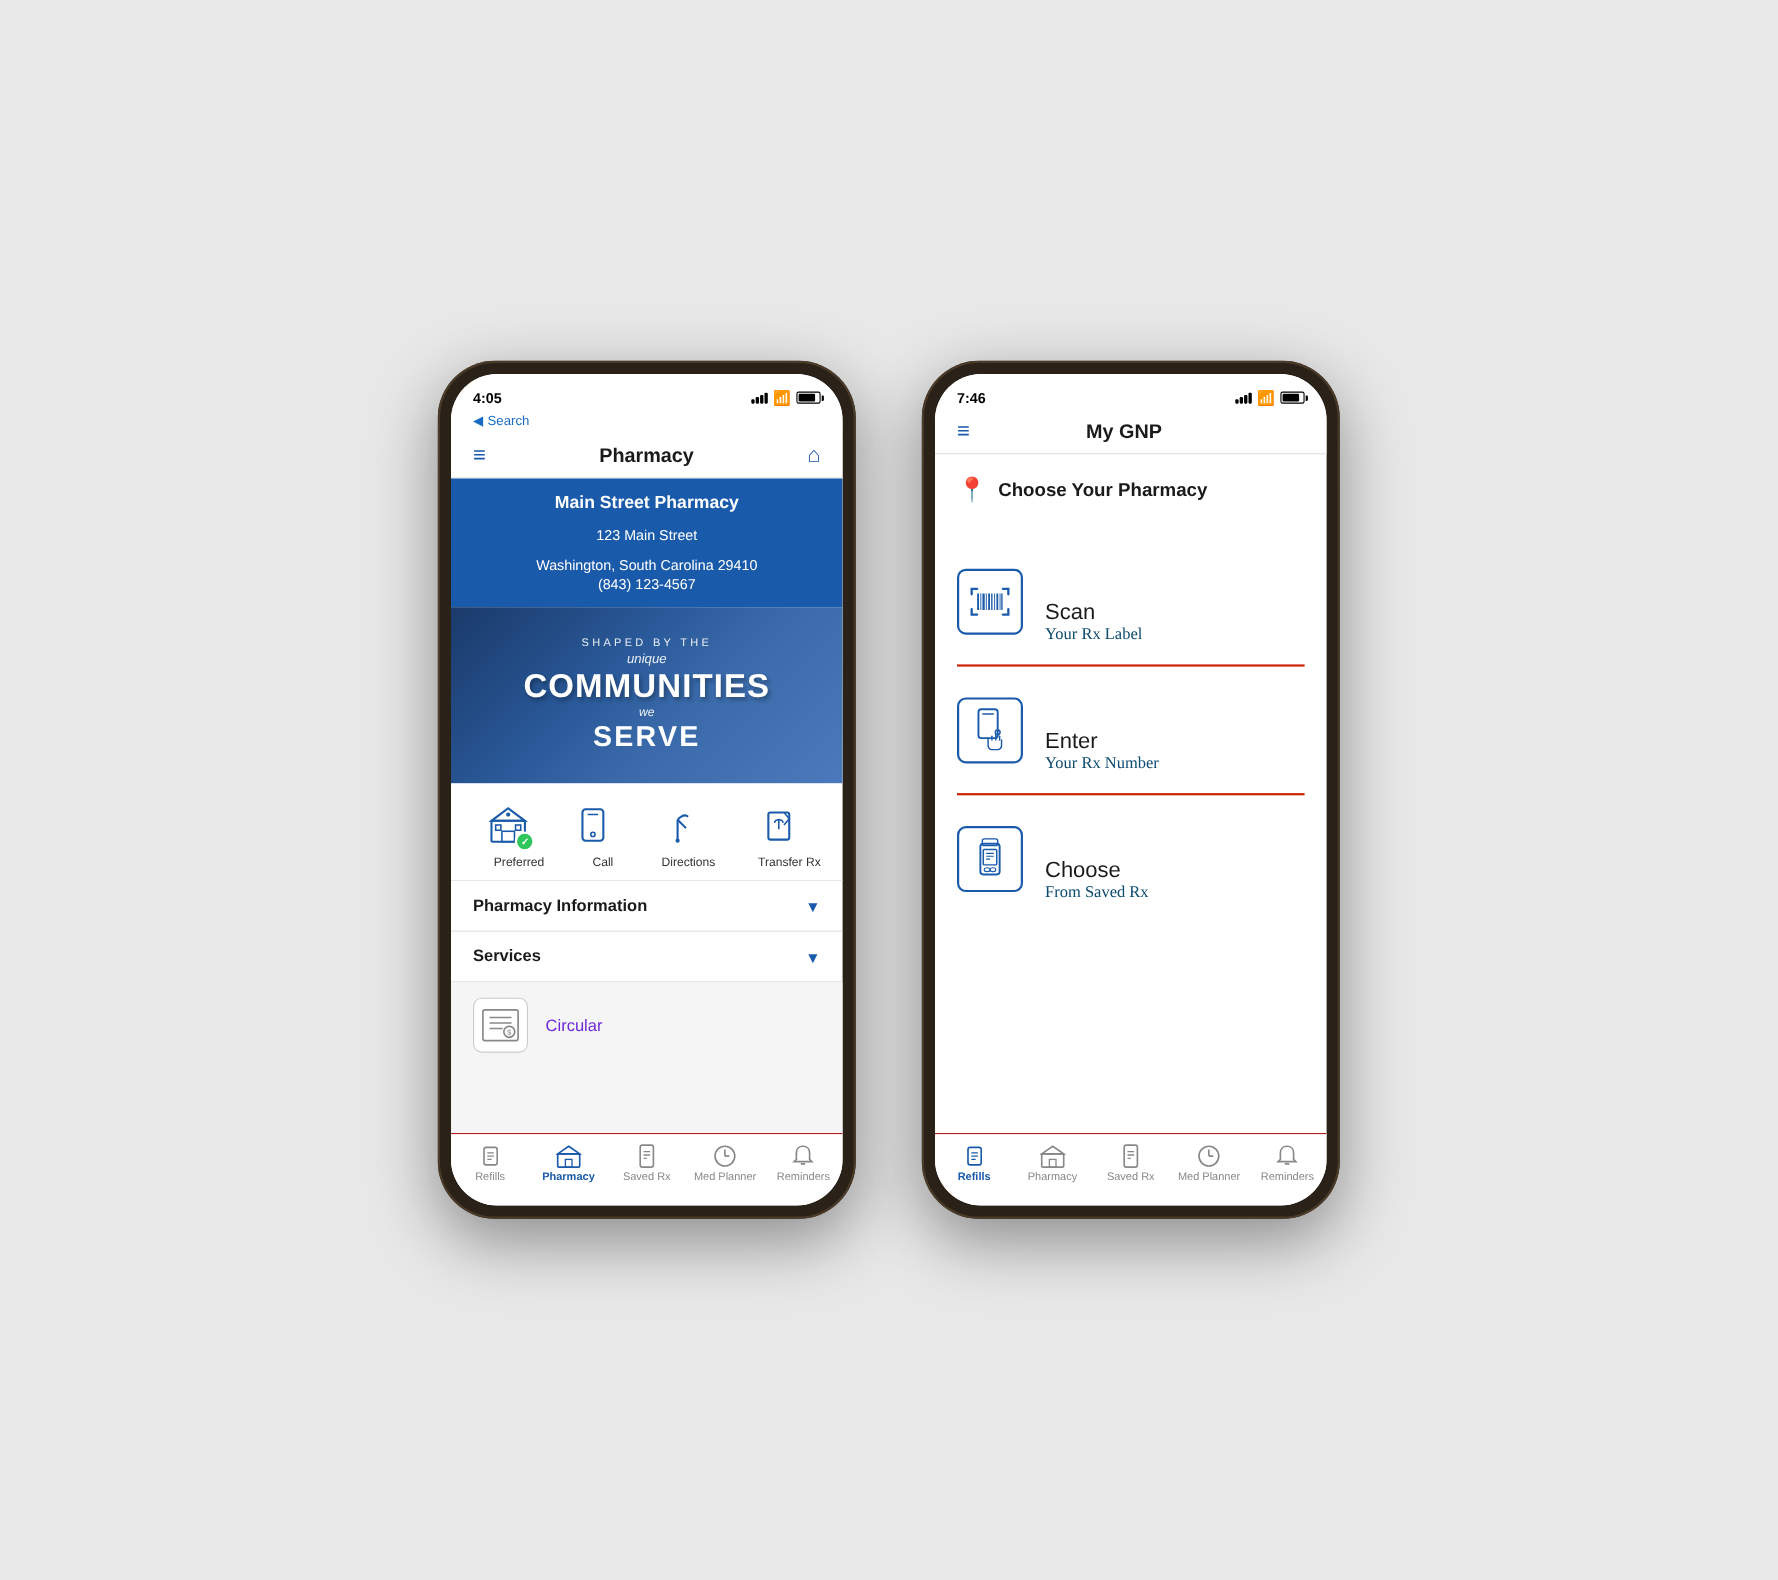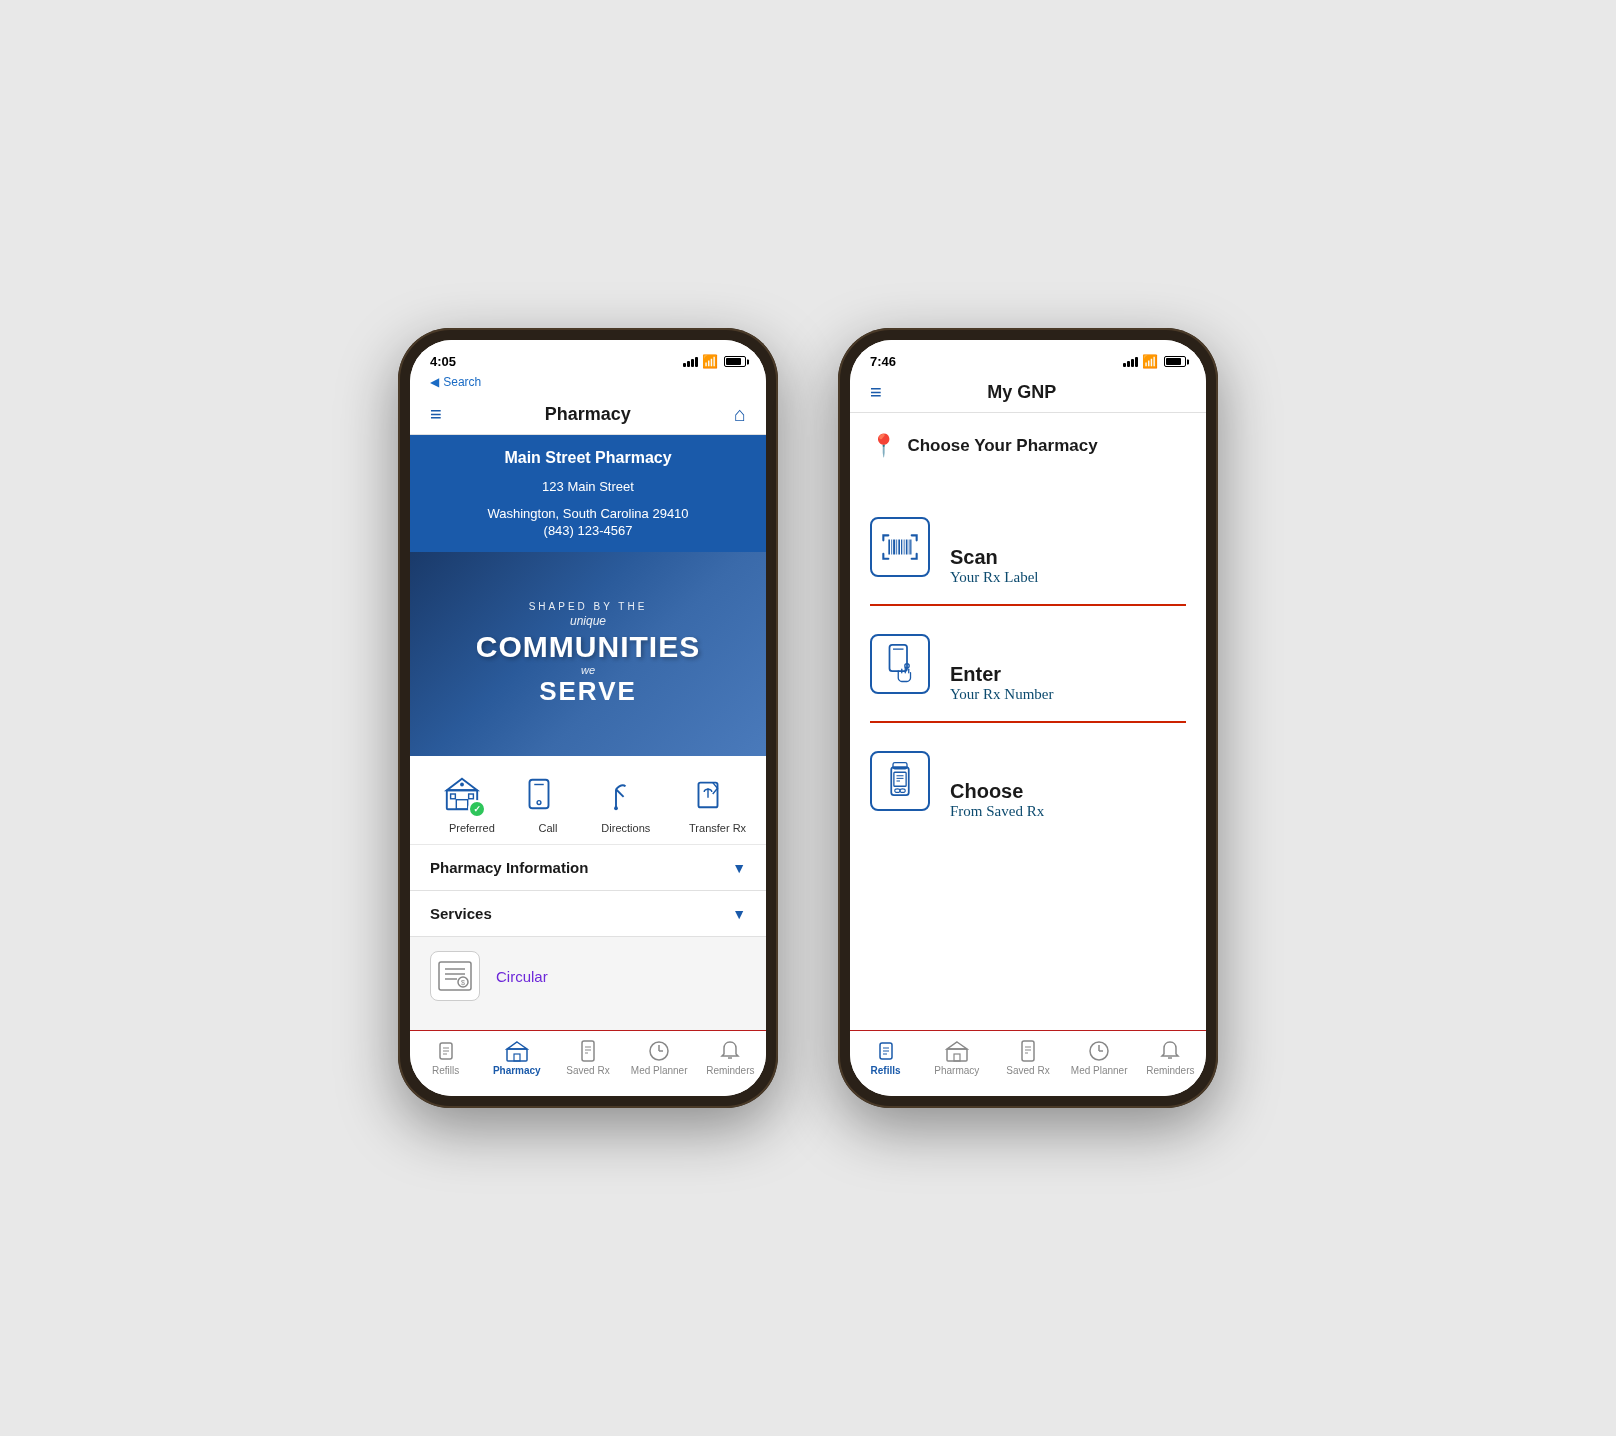--- a/index.html
+++ b/index.html
@@ -110,21 +110,21 @@
       padding: 14px 20px;
       text-align: center;
       color: #fff;
     }
     .pharmacy-banner .name { font-size: 16px; font-weight: 700; }
     .pharmacy-banner .address { font-size: 13px; margin-top: 12px; }
     .pharmacy-banner .phone { font-size: 13px; margin-top: 2px; }
     
     .hero-area {
       background: linear-gradient(135deg, #1a3a6a 0%, #2a5a9a 40%, #3a6aaa 60%, #4a7abb 100%);
-      height: 204px;
+      height: 160px;
       display: flex;
       align-items: center;
       justify-content: center;
       position: relative;
       overflow: hidden;
     }
     .hero-text-overlay {
       text-align: center;
       color: #fff;
       z-index: 2;
@@ -254,21 +254,21 @@
       width: 60px;
       height: 60px;
       border: 2px solid #1a5aaa;
       border-radius: 8px;
       display: flex;
       align-items: center;
       justify-content: center;
       flex-shrink: 0;
     }
     .rx-option-text {}
-    .rx-option-title { font-size: 20px; font-weight: 700; color: #1a1a1a; margin-top: 39px; }
+    .rx-option-title { font-size: 20px; font-weight: 400; color: #1a1a1a; margin-top: 39px; }
     .rx-option-sub { font-size: 15px; color: #0c4a6e; font-family: Liberation Serif, serif; }
     
     .barcode-svg { width: 40px; height: 30px; }
     
     .phone-hand-svg { width: 36px; height: 42px; }
     
     .pill-bottle-svg { width: 36px; height: 42px; }
   </style>
 </head>
 <body>

